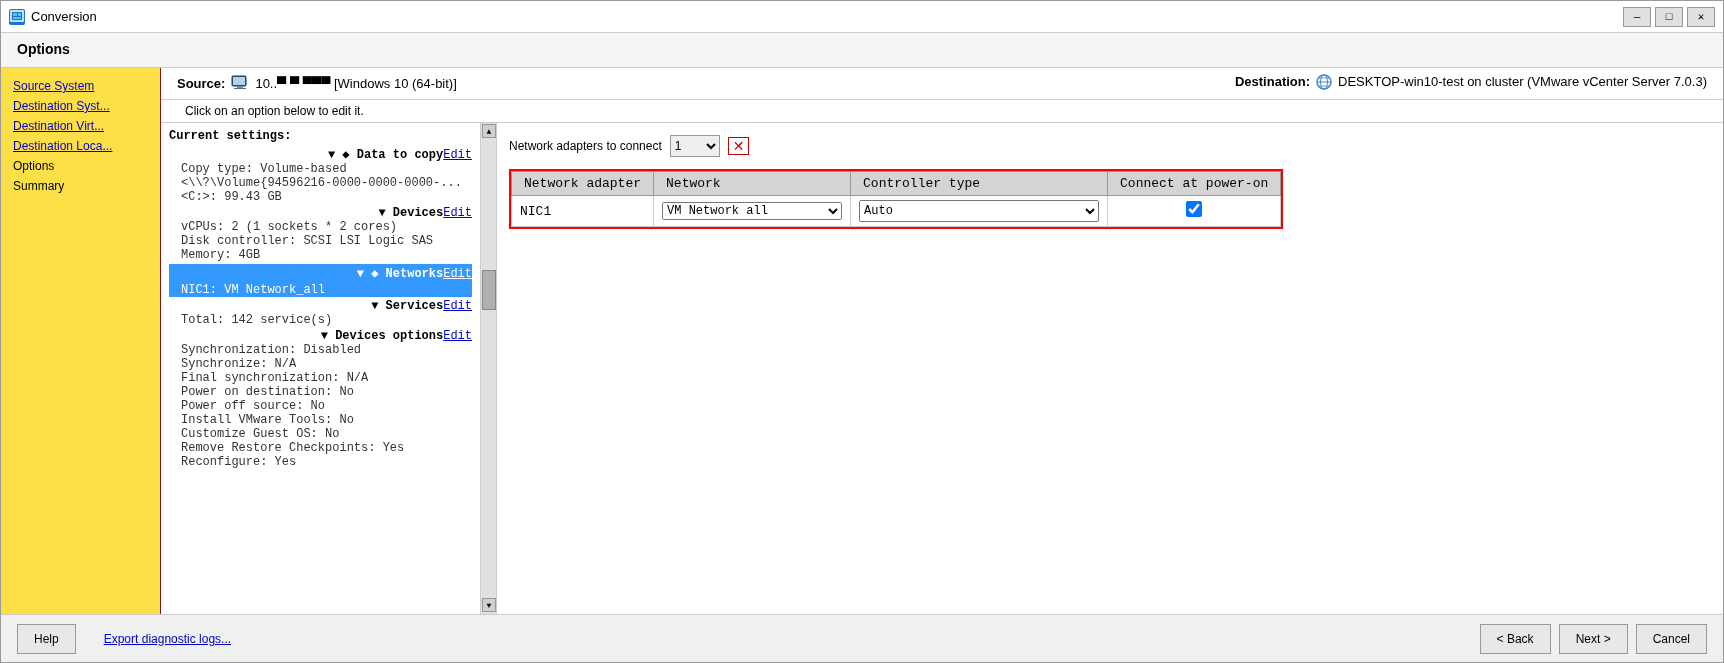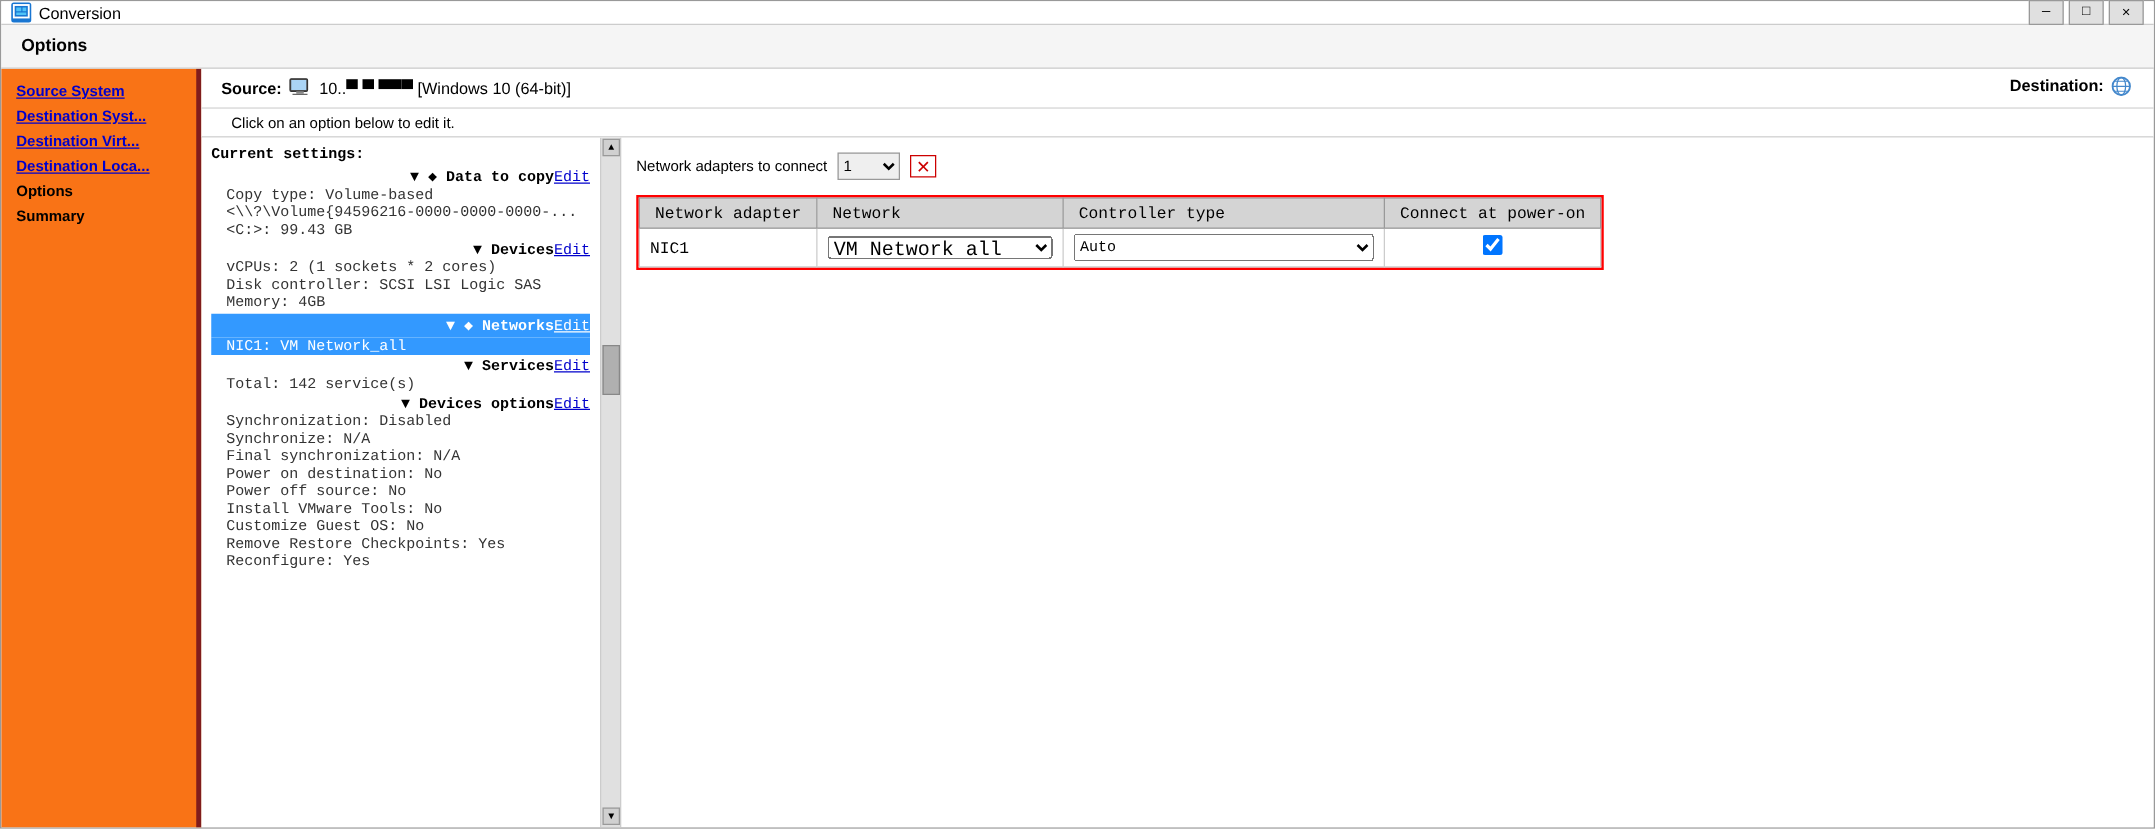--- a/index.html
+++ b/index.html
@@ -14,21 +14,21 @@
     .window {
       width: 1724px;
       height: 663px;
       background: #f0f0f0;
       border: 1px solid #999;
       display: flex;
       flex-direction: column;
     }
     .title-bar {
       background: #fff;
-      height: 19px;
+      height: 32px;
       display: flex;
       align-items: center;
       padding: 0 8px;
       border-bottom: 1px solid #ccc;
       justify-content: space-between;
     }
     .title-bar-left {
       display: flex;
       align-items: center;
       gap: 6px;
@@ -81,25 +81,24 @@
       font-size: 12px;
       color: #333;
     }
     .main-content {
       display: flex;
       flex: 1;
       overflow: hidden;
     }
     .sidebar {
       width: 160px;
-      background: #f97316;
+      background: #fde047;
       padding: 8px 0;
-      border-right: 4px solid #7f1d1d;
+      border-right: 1px solid #7f1d1d;
       flex-shrink: 0;
-      font-weight: bold;
     }
     .sidebar-item {
       padding: 3px 12px;
       font-family: Arial, sans-serif;
       font-size: 12px;
       color: #0000cc;
       cursor: pointer;
       text-decoration: underline;
     }
     .sidebar-item.no-link {
@@ -361,20 +360,21 @@
           <span style="font-weight:bold;">Destination:</span>
           <span style="margin:0 2px;">
             <svg width="16" height="16" viewBox="0 0 16 16">
               <circle cx="8" cy="8" r="7" fill="none" stroke="#4488cc" stroke-width="1.5"></circle>
               <ellipse cx="8" cy="8" rx="3.5" ry="7" fill="none" stroke="#4488cc" stroke-width="1"></ellipse>
               <line x1="1" y1="8" x2="15" y2="8" stroke="#4488cc" stroke-width="1"></line>
               <line x1="3" y1="4" x2="13" y2="4" stroke="#4488cc" stroke-width="0.8"></line>
               <line x1="3" y1="12" x2="13" y2="12" stroke="#4488cc" stroke-width="0.8"></line>
             </svg>
           </span>
+          <span>DESKTOP-win10-test on cluster (VMware vCenter Server 7.0.3)</span>
         </div>
       </div>
 
       <div class="click-hint">Click on an option below to edit it.</div>
 
       <div class="content-area">
 
         <div class="settings-panel">
           <div style="display:flex;flex:1;overflow:hidden;height:100%;">
             <div class="settings-scroll" style="flex:1;overflow:hidden;">
@@ -463,21 +463,21 @@
                   <th>Network adapter</th>
                   <th>Network</th>
                   <th>Controller type</th>
                   <th>Connect at power-on</th>
                 </tr>
               </thead>
               <tbody>
                 <tr>
                   <td>NIC1</td>
                   <td>
-                    <select style="width:180px;height:18px;font-family:'Courier New',Courier,monospace;font-size:16px;">
+                    <select style="width:180px;height:18px;font-family:'Courier New',Courier,monospace;font-size:12px;">
                       <option>VM Network all</option>
                     </select>
                   </td>
                   <td class="controller-td">
                     <select style="width:240px;height:22px;font-family:'Courier New',Courier,monospace;font-size:12px;">
                       <option>Auto</option>
                       <option>E1000</option>
                       <option>VMXNET3</option>
                     </select>
                   </td>
@@ -486,13 +486,26 @@
                   </td>
                 </tr>
               </tbody>
             </table>
           </div>
         </div>
       </div>
     </div>
   </div>
 
+  <div class="bottom-bar">
+    <div class="bottom-left">
+      <button class="btn">Help</button>
+      <button class="btn" style="color:#0000cc;background:transparent;border:none;text-decoration:underline;">
+        <span>Export diagnostic logs...</span>
+      </button>
+    </div>
+    <div class="bottom-right">
+      <button class="btn">&lt; Back</button>
+      <button class="btn">Next &gt;</button>
+      <button class="btn">Cancel</button>
+    </div>
+  </div>
 </div>
 
 </body></html>

